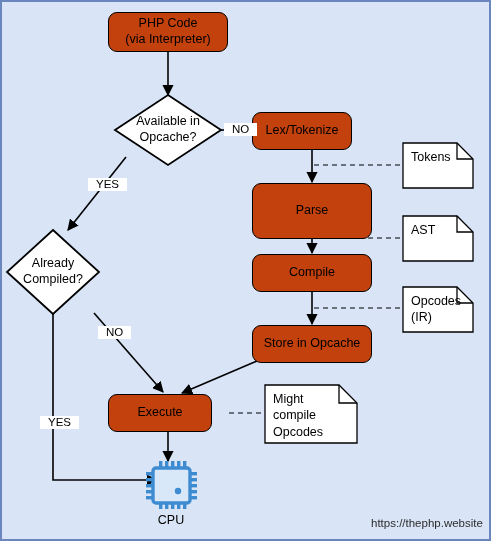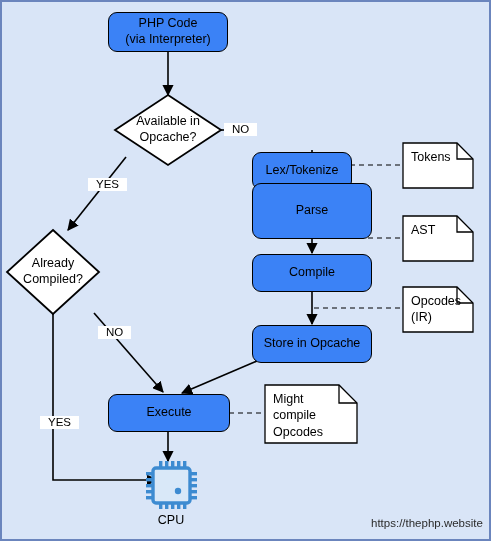--- a/index.html
+++ b/index.html
@@ -8,21 +8,21 @@
     position:relative;
     width:491px;height:541px;
     background:#d9e5f7;
     border:2px solid #6b85bd;
     box-sizing:border-box;
     overflow:hidden;
   }
   #svg-layer{position:absolute;left:0;top:0;width:491px;height:541px;}
   .node{
     position:absolute;
-    background:#3b82f6;
+    background:#c2410c;
     border:1.6px solid #000000;
     box-sizing:border-box;
     display:flex;
     align-items:center;
     justify-content:center;
     text-align:center;
     font-size:12.5px;
     color:#000000;
     line-height:1.25;
     border-radius:9px;
@@ -159,37 +159,37 @@
       <rect x="151" y="466" width="37" height="35" rx="3" ry="3" fill="#d9e8f8" stroke="#3d8bd1" stroke-width="3.4"></rect>
       <circle cx="176" cy="489" r="3.2" fill="#3d8bd1"></circle>
     </g>
   </svg>
 
   <div class="node" style="left:106px;top:10px;width:120px;height:40px;">
     <span style="white-space:pre-line;">PHP Code
 (via Interpreter)</span>
   </div>
 
-  <div class="node" style="left:250px;top:110px;width:100px;height:38px;margin-top:40px;">
+  <div class="node" style="left:250px;top:110px;width:100px;height:38px;">
     <span>Lex/Tokenize</span>
   </div>
 
   <div class="node" style="left:250px;top:181px;width:120px;height:56px;">
     <span>Parse</span>
   </div>
 
   <div class="node" style="left:250px;top:252px;width:120px;height:38px;">
     <span>Compile</span>
   </div>
 
   <div class="node" style="left:250px;top:323px;width:120px;height:38px;align-items:center;">
     <span>Store in Opcache</span>
   </div>
 
-  <div class="node" style="left:106px;top:392px;width:122px;height:38px;align-items:center;">
+  <div class="node" style="left:106px;top:392px;width:104px;height:38px;align-items:center;">
     <span>Execute</span>
   </div>
 
   <div class="diamond-wrap" style="left:113px;top:93px;width:106px;height:70px;">
     <div class="diamond-label">Available in
 Opcache?</div>
   </div>
 
   <div class="diamond-wrap" style="left:5px;top:228px;width:92px;height:84px;">
     <div class="diamond-label">Already

